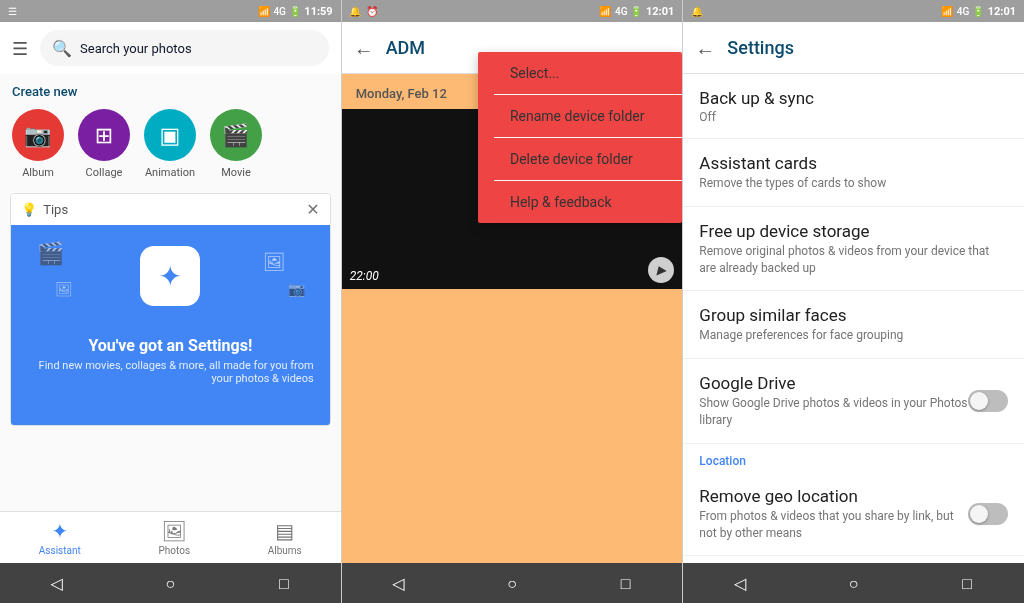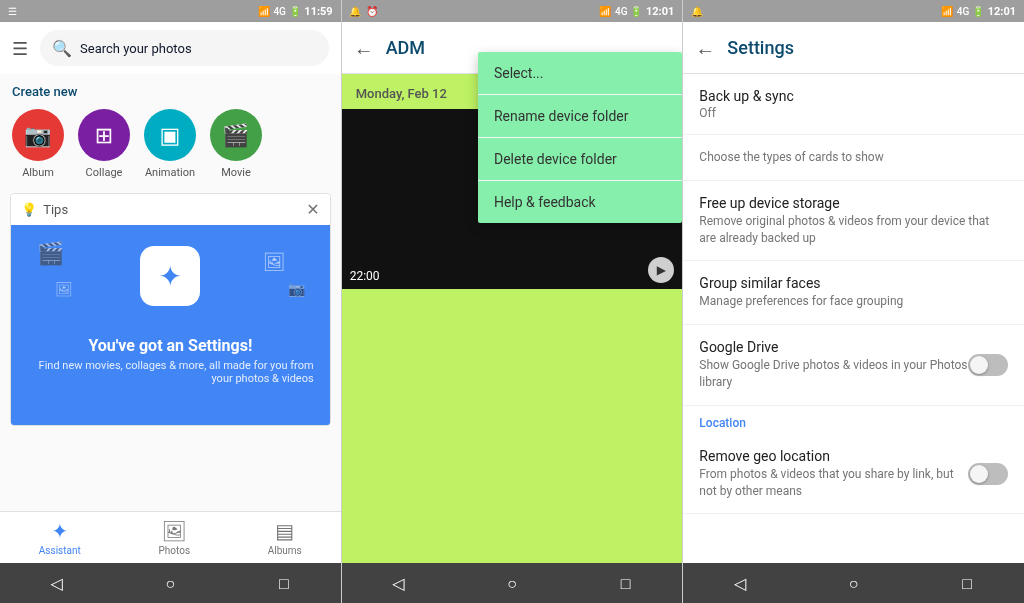--- a/index.html
+++ b/index.html
@@ -194,54 +194,56 @@
       height: 52px;
       background: #fff;
       display: flex;
       align-items: center;
       padding: 0 12px;
       gap: 12px;
       border-bottom: 1px solid #e0e0e0;
       flex-shrink: 0;
     }
     .app-bar-title { font-size: 18px; font-weight: 500; color: #0c4a6e; }
-    .panel2 .content2 { flex: 1; background: #bef264; }
+    .panel2 .content2 { flex: 1; background: #fdba74; }
     .date-header { padding: 12px 14px 8px; font-size: 13px; color: #555; font-weight: 500; }
     .photo-thumb {
       width: 100%;
       height: 180px;
       background: #111;
       position: relative;
       display: flex;
       align-items: flex-end;
       justify-content: space-between;
       padding: 6px 8px;
+      font-style: italic;
     }
     .photo-thumb-time { color: #fff; font-size: 12px; }
     .play-btn {
       width: 26px; height: 26px;
       background: rgba(255,255,255,0.8);
       border-radius: 50%;
       display: flex;
       align-items: center;
       justify-content: center;
       font-size: 12px;
       color: #333;
     }
 
     
     .dropdown-overlay {
       position: absolute;
       top: 52px;
       right: 0;
       left: 40%;
-      background: #86efac;
+      background: #ef4444;
       box-shadow: 0 4px 12px rgba(0,0,0,0.25);
       z-index: 100;
       border-radius: 2px;
+      padding-left: 16px;
     }
     .dropdown-item {
       padding: 13px 16px;
       font-size: 14px;
       color: #333;
       border-bottom: 1px solid #f5f5f5;
       cursor: pointer;
     }
     .dropdown-item:last-child { border-bottom: none; }
 
@@ -259,21 +261,21 @@
     .panel3 .settings-content { flex: 1; overflow-y: auto; background: #fff; }
     .setting-item {
       padding: 14px 16px;
       border-bottom: 1px solid #f0f0f0;
     }
     .setting-item-row {
       display: flex;
       align-items: center;
       justify-content: space-between;
     }
-    .setting-title { font-size: 14px; color: #212121; font-weight: 400; margin-bottom: 2px; }
+    .setting-title { font-size: 17px; color: #212121; font-weight: 400; margin-bottom: 2px; }
     .setting-desc { font-size: 12px; color: #757575; line-height: 1.4; }
     .setting-value { font-size: 12px; color: #757575; }
 
     .toggle-switch {
       width: 40px;
       height: 22px;
       background: #bdbdbd;
       border-radius: 11px;
       position: relative;
       flex-shrink: 0;
@@ -464,21 +466,22 @@
   </div>
 
   <div class="settings-content">
 
     <div class="setting-item">
       <div class="setting-title">Back up &amp; sync</div>
       <div class="setting-value">Off</div>
     </div>
 
     <div class="setting-item">
-      <div class="setting-desc">Choose the types of cards to show</div>
+      <div class="setting-title">Assistant cards</div>
+      <div class="setting-desc">Remove the types of cards to show</div>
     </div>
 
     <div class="setting-item">
       <div class="setting-title">Free up device storage</div>
       <div class="setting-desc">Remove original photos &amp; videos from your device that are already backed up</div>
     </div>
 
     <div class="setting-item">
       <div class="setting-title">Group similar faces</div>
       <div class="setting-desc">Manage preferences for face grouping</div>

